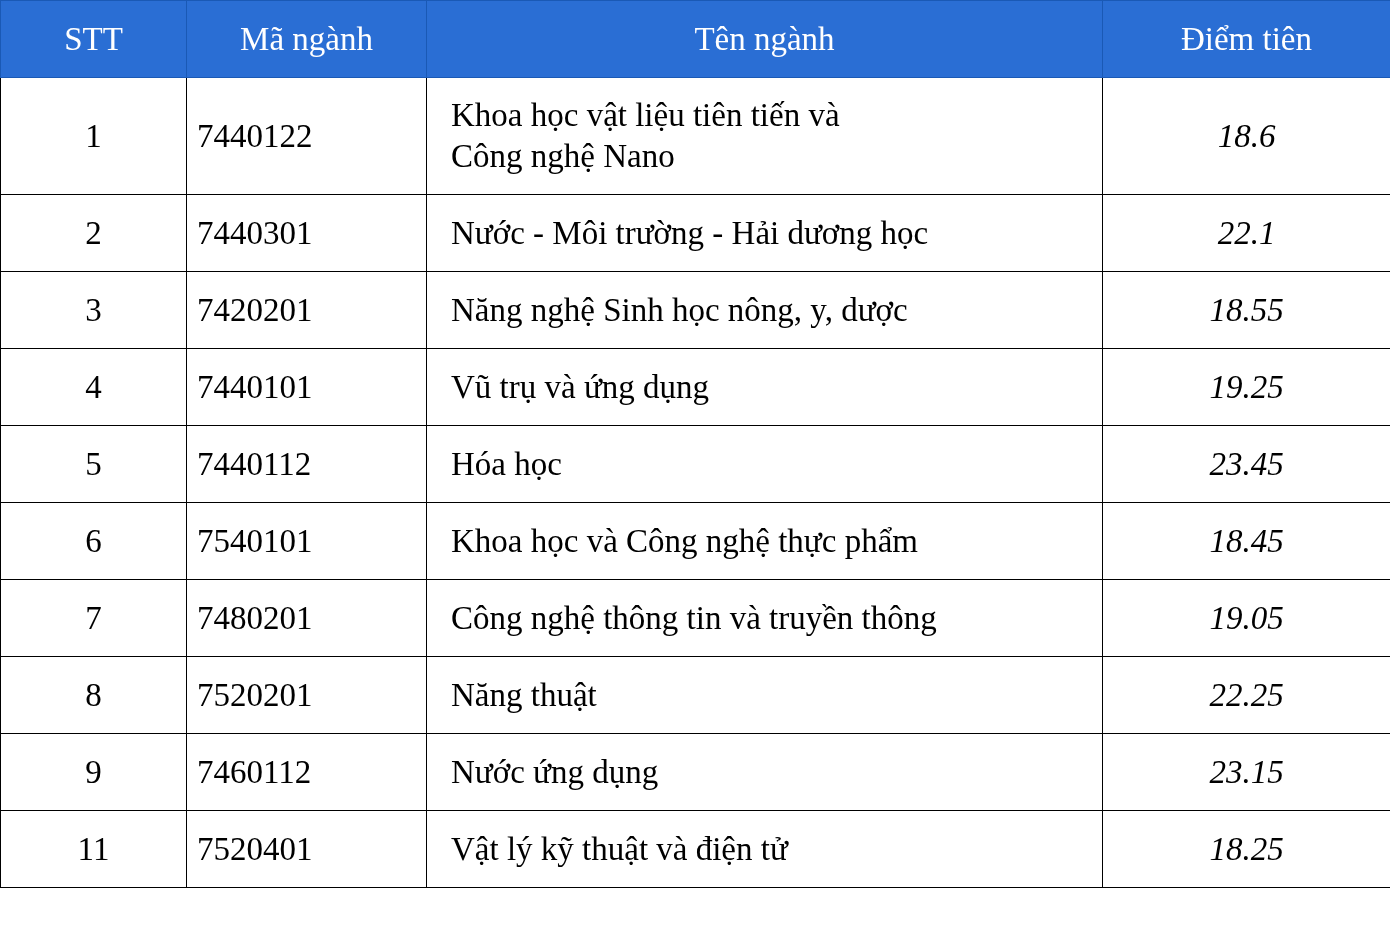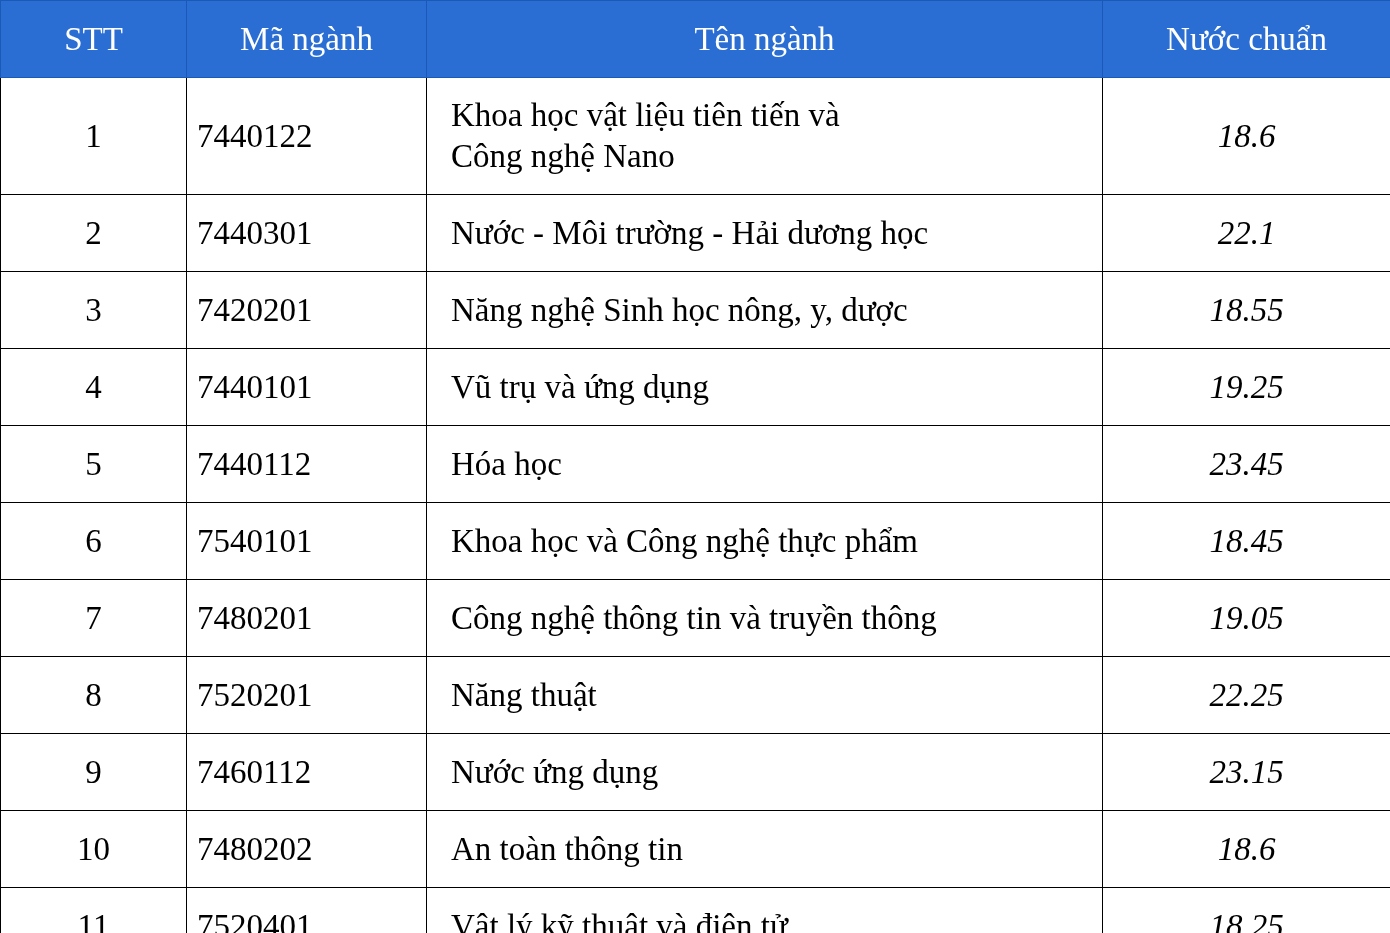--- a/index.html
+++ b/index.html
@@ -65,21 +65,21 @@
     <col class="col-stt">
     <col class="col-ma">
     <col class="col-ten">
     <col class="col-diem">
   </colgroup>
   <thead>
     <tr>
       <th>STT</th>
       <th>Mã ngành</th>
       <th>Tên ngành</th>
-      <th>Nước chuẩn</th>
+      <th>Điểm tiên</th>
     </tr>
   </thead>
   <tbody>
     <tr class="tall">
       <td class="c-stt">1</td>
       <td class="c-ma">7440122</td>
       <td class="c-ten">
         <span class="ten-line">Khoa học vật liệu tiên tiến và</span>
         <span class="ten-line">Công nghệ Nano</span>
       </td>
@@ -127,26 +127,20 @@
       <td class="c-ten">Năng thuật</td>
       <td class="c-diem">22.25</td>
     </tr>
     <tr>
       <td class="c-stt">9</td>
       <td class="c-ma">7460112</td>
       <td class="c-ten">Nước ứng dụng</td>
       <td class="c-diem">23.15</td>
     </tr>
     <tr>
-      <td class="c-stt">10</td>
-      <td class="c-ma">7480202</td>
-      <td class="c-ten">An toàn thông tin</td>
-      <td class="c-diem">18.6</td>
-    </tr>
-    <tr>
       <td class="c-stt">11</td>
       <td class="c-ma">7520401</td>
       <td class="c-ten">Vật lý kỹ thuật và điện tử</td>
       <td class="c-diem">18.25</td>
     </tr>
 
   </tbody>
 </table>
 
 </body></html>

